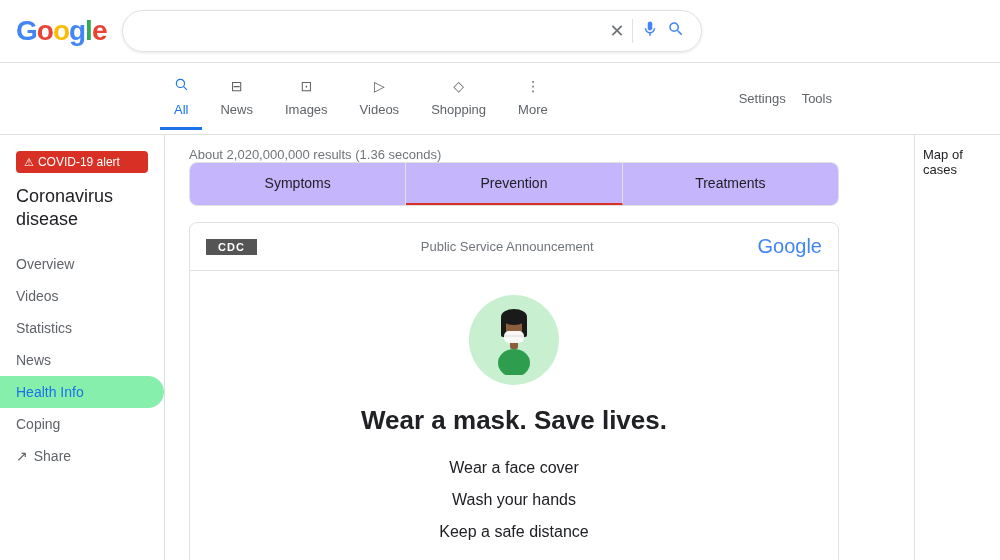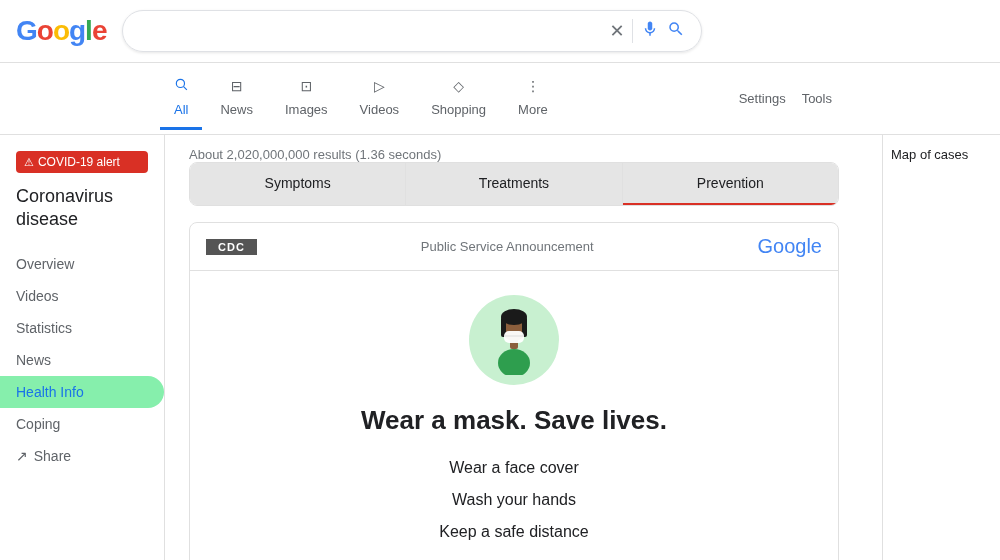--- a/index.html
+++ b/index.html
@@ -193,21 +193,21 @@
       max-width: 650px;
     }
     .kp-tab {
       flex: 1;
       text-align: center;
       padding: 12px 8px;
       font-size: 14px;
       color: #202124;
       cursor: pointer;
       border-right: 1px solid #e0e0e0;
-      background: #e5e5e5;
+      background: #c4b5fd;
     }
     .kp-tab:last-child { border-right: none; }
     .kp-tab.active {
       border-bottom: 2px solid #d93025;
       font-weight: 500;
     }
 
     
     .cdc-card {
       border: 1px solid #e0e0e0;
@@ -269,21 +269,21 @@
       margin-bottom: 16px;
     }
     .sub-items {
       font-size: 16px;
       color: #202124;
       line-height: 2;
     }
 
     
     .map-panel {
-      width: 118px;
+      width: 86px;
       flex-shrink: 0;
       border-left: 1px solid #e0e0e0;
       padding: 12px 8px;
       overflow: hidden;
     }
     .map-title {
       font-size: 13px;
       color: #202124;
     }
   </style>
@@ -369,22 +369,22 @@
       <span>↗</span>
       <span>Share</span>
     </div>
   </div>
 
   <div class="content">
     <div class="results-count">About 2,020,000,000 results (1.36 seconds)</div>
 
     <div class="kp-tabs">
       <div class="kp-tab">Symptoms</div>
+      <div class="kp-tab active">Prevention</div>
       <div class="kp-tab">Treatments</div>
-      <div class="kp-tab active">Prevention</div>
     </div>
 
     <div class="cdc-card">
       <div class="cdc-card-header">
         <span class="cdc-logo">CDC</span>
         <span class="psa-text">Public Service Announcement</span>
         <span class="google-text">Google</span>
       </div>
       <div class="cdc-card-body">
 

